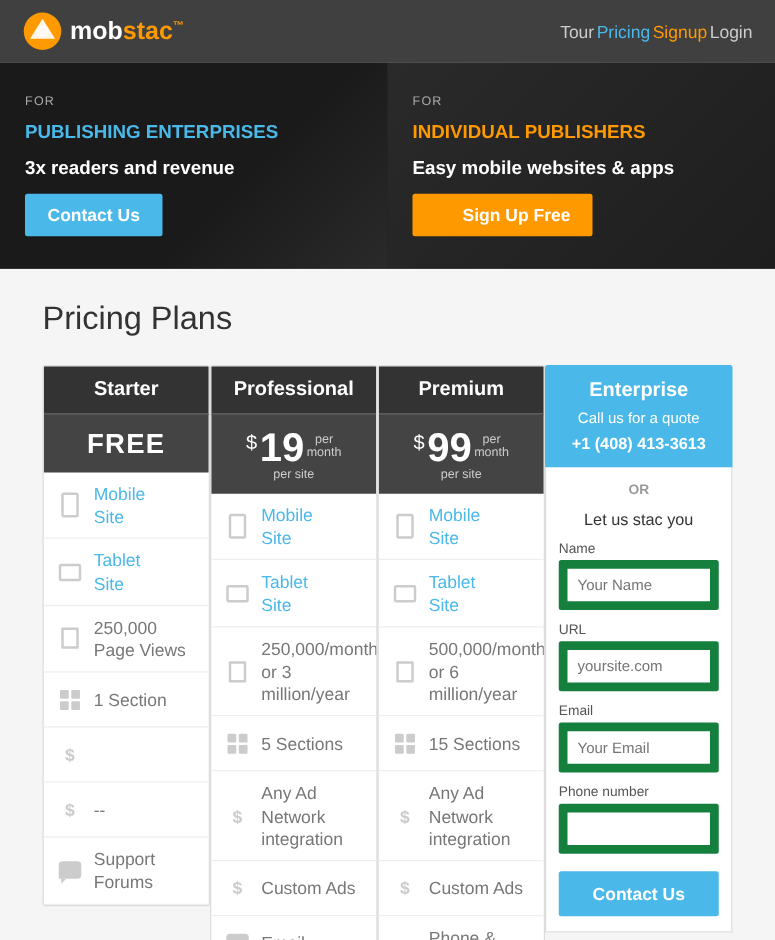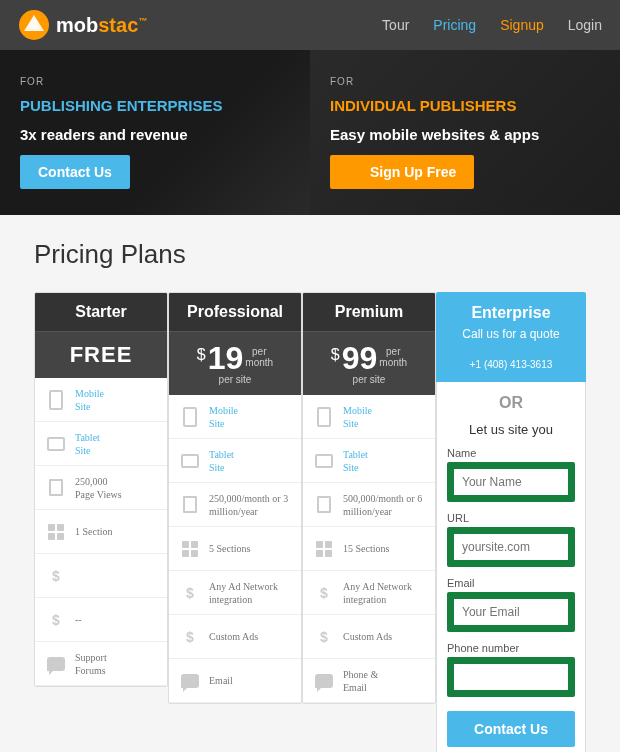--- a/index.html
+++ b/index.html
@@ -19,21 +19,21 @@
       align-items: center;
       gap: 6px;
     }
     .logo-icon {
       width: 32px;
       height: 32px;
     }
     .nav {
       display: flex;
       align-items: center;
-      gap: 24px;
+      gap: 2px;
     }
     .nav a {
       text-decoration: none;
       font-size: 14px;
       color: #ccc;
     }
 
     
     .hero {
       background: #1a1a1a;
@@ -157,24 +157,23 @@
     }
     .feature-icon {
       width: 22px;
       height: 22px;
       flex-shrink: 0;
       display: flex;
       align-items: center;
       justify-content: center;
     }
     .feature-text {
-      font-size: 10px;
+      font-size: 14px;
       color: #4ab8e8;
       line-height: 1.3;
-      font-family: Liberation Serif, serif;
     }
     .feature-text.gray { color: #777; }
 
     
     .icon-mobile {
       width: 14px;
       height: 20px;
       border: 2px solid #ccc;
       border-radius: 2px;
       position: relative;
@@ -243,36 +242,36 @@
     .enterprise-name {
       font-size: 16px;
       font-weight: bold;
     }
     .enterprise-quote {
       font-size: 12px;
       margin-top: 4px;
       line-height: 1.4;
     }
     .enterprise-phone {
-      font-size: 10px;
-      font-weight: normal;
-      margin-top: 16px;
+      font-size: 13px;
+      font-weight: bold;
+      margin-top: 4px;
     }
     .enterprise-form {
       background: #fff;
       border: 1px solid #ddd;
       border-top: none;
       padding: 12px 10px;
       display: flex;
       flex-direction: column;
       gap: 10px;
     }
     .or-text {
       text-align: center;
-      font-size: 16px;
+      font-size: 11px;
       color: #999;
       font-weight: bold;
     }
     .let-text {
       text-align: center;
       font-size: 13px;
       color: #333;
     }
     .form-label {
       font-size: 11px;
@@ -566,21 +565,21 @@
     </div>
 
     <div class="enterprise-card">
       <div class="enterprise-header">
         <div class="enterprise-name">Enterprise</div>
         <div class="enterprise-quote">Call us for a quote</div>
         <div class="enterprise-phone">+1 (408) 413-3613</div>
       </div>
       <div class="enterprise-form">
         <div class="or-text">OR</div>
-        <div class="let-text">Let us site you</div>
+        <div class="let-text">Let us stac you</div>
 
         <div>
           <div class="form-label">Name</div>
           <input class="form-input" type="text" placeholder="Your Name" style="">
         </div>
 
         <div>
           <div class="form-label">URL</div>
           <input class="form-input" type="text" placeholder="yoursite.com" style="">
         </div>

